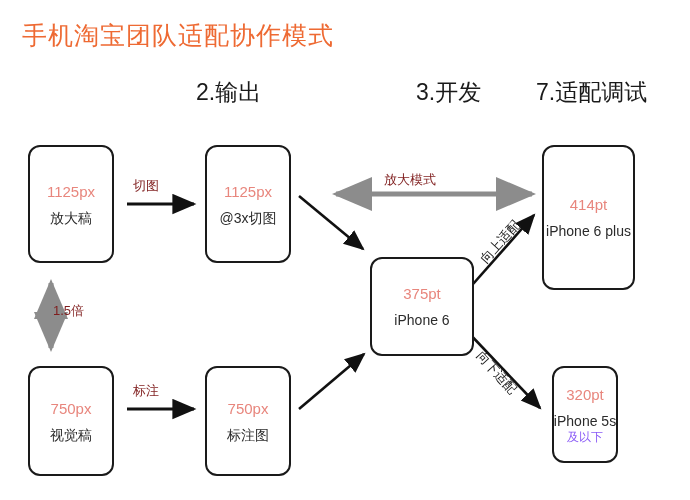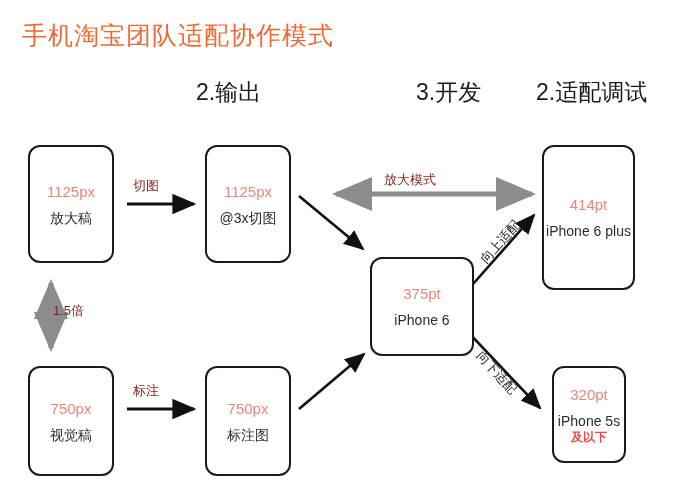--- a/index.html
+++ b/index.html
@@ -72,35 +72,34 @@
     white-space: nowrap;
   }
   .phone .sub {
     color: #2b2b2b;
     font-size: 14px;
     line-height: 18px;
     white-space: nowrap;
     margin-top: 8px;
   }
   .phone .sub2 {
-    color: #ef4444;
+    color: #8b5cf6;
     font-size: 12px;
     line-height: 15px;
     white-space: nowrap;
-    font-weight: bold;
   }
 
   
   #box-design      { left: 28px;  top: 145px; width: 86px;  height: 118px; }
   #box-output      { left: 205px; top: 145px; width: 86px;  height: 118px; }
   #box-visual      { left: 28px;  top: 366px; width: 86px;  height: 110px; }
   #box-annotate    { left: 205px; top: 366px; width: 86px;  height: 110px; }
   #box-iphone6     { left: 370px; top: 257px; width: 104px;  height: 99px;  }
   #box-iphone6plus { left: 542px; top: 145px; width: 93px;  height: 145px; }
-  #box-iphone5s    { left: 552px; top: 366px; width: 74px;  height: 97px;  }
+  #box-iphone5s    { left: 552px; top: 366px; width: 66px;  height: 97px;  }
 
   .edge-label {
     position: absolute;
     font-size: 13px;
     line-height: 16px;
     color: #7f1d1d;
     white-space: nowrap;
   }
   #label-cut       { left: 133px; top: 178px; }
   #label-annot     { left: 133px; top: 383px; }
@@ -150,21 +149,21 @@
 
     <line x1="466" y1="292" x2="534" y2="215" stroke="#111111" stroke-width="2.6" marker-end="url(#arrow-black)"></line>
 
     <line x1="466" y1="330" x2="540" y2="408" stroke="#111111" stroke-width="2.6" marker-end="url(#arrow-black)"></line>
   </svg>
 
   <div class="title">手机淘宝团队适配协作模式</div>
 
   <div class="col-head c2">2.输出</div>
   <div class="col-head c3">3.开发</div>
-  <div class="col-head c4">2.适配调试</div>
+  <div class="col-head c4">7.适配调试</div>
 
   <div class="phone" id="box-design">
     <div class="big">1125px</div>
     <div class="sub">放大稿</div>
   </div>
 
   <div class="phone" id="box-output">
     <div class="big">1125px</div>
     <div class="sub">@3x切图</div>
   </div>

